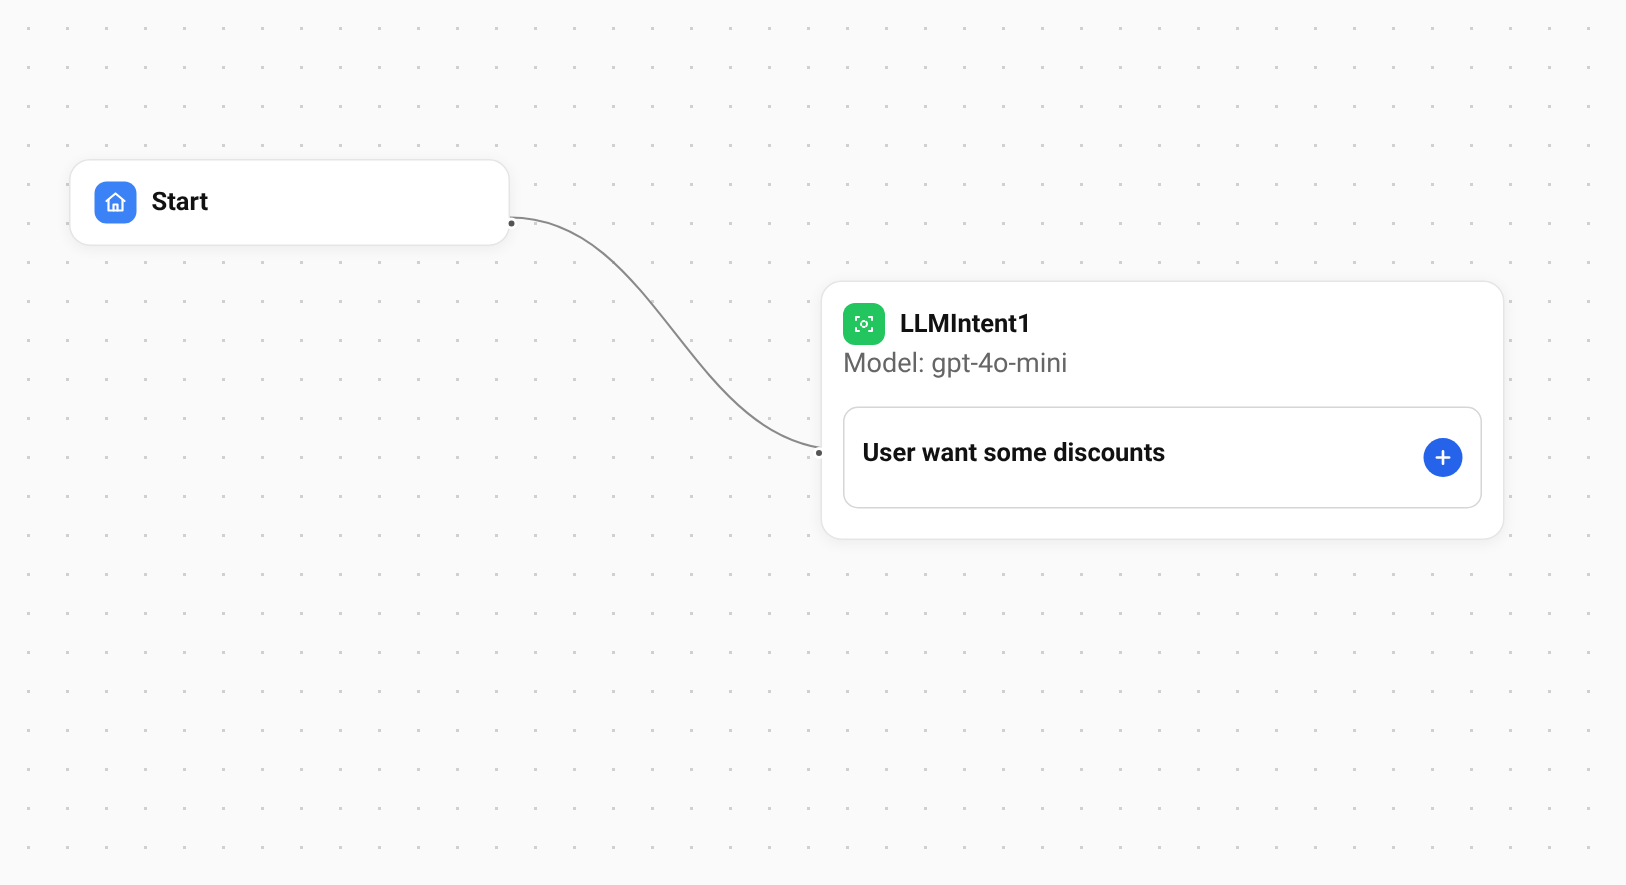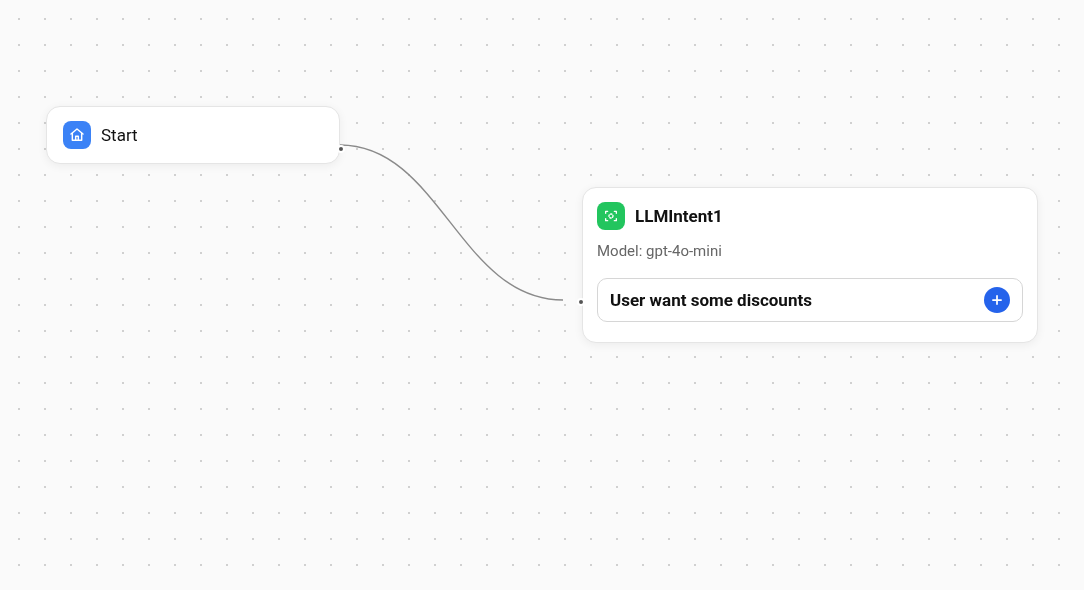--- a/index.html
+++ b/index.html
@@ -39,42 +39,42 @@
       background: #3b82f6;
       border-radius: 8px;
       display: flex;
       align-items: center;
       justify-content: center;
       flex-shrink: 0;
     }
     .home-icon svg { width: 16px; height: 16px; }
     .start-title {
       font-size: 17px;
-      font-weight: 400;
+      font-weight: 700;
       color: #111;
     }
     .start-sub {
       font-size: 15px;
       color: #444;
       margin-top: 8px;
     }
     
     .port-out {
       position: absolute;
       width: 8px;
       height: 8px;
       background: #555;
       border: 2px solid #fff;
       border-radius: 50%;
       right: -6px;
       top: 38px;
     }
     
     .llm-node {
-      left: 582px;
+      left: 547px;
       top: 187px;
       width: 456px;
       padding: 14px 14px 20px 14px;
     }
     .llm-head {
       display: flex;
       align-items: center;
       gap: 10px;
     }
     .llm-icon {
@@ -87,31 +87,31 @@
       justify-content: center;
       flex-shrink: 0;
     }
     .llm-icon svg { width: 16px; height: 16px; }
     .llm-title {
       font-size: 17px;
       font-weight: 700;
       color: #111;
     }
     .llm-sub {
-      font-size: 15px;
+      font-size: 18px;
       color: #666;
-      margin-top: 12px;
+      margin-top: 2px;
     }
     .intent-row {
       margin-top: 18px;
       border: 1px solid #d6d6d6;
       border-radius: 10px;
-      padding: 8px 12px;
+      padding: 20px 12px;
       display: flex;
-      align-items: center;
+      align-items: flex-start;
       justify-content: space-between;
       position: relative;
     }
     .intent-row + .intent-row { margin-top: 18px; }
     .intent-label {
       font-size: 17px;
       font-weight: 700;
       color: #111;
     }
     .plus-btn {

